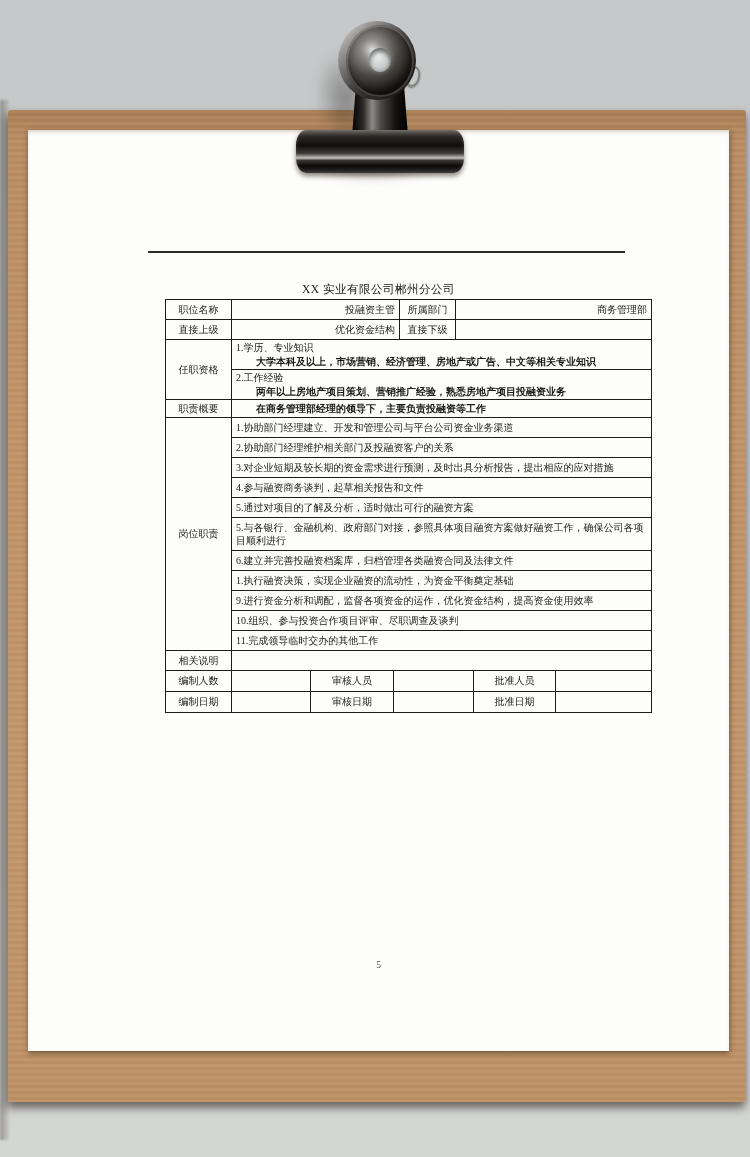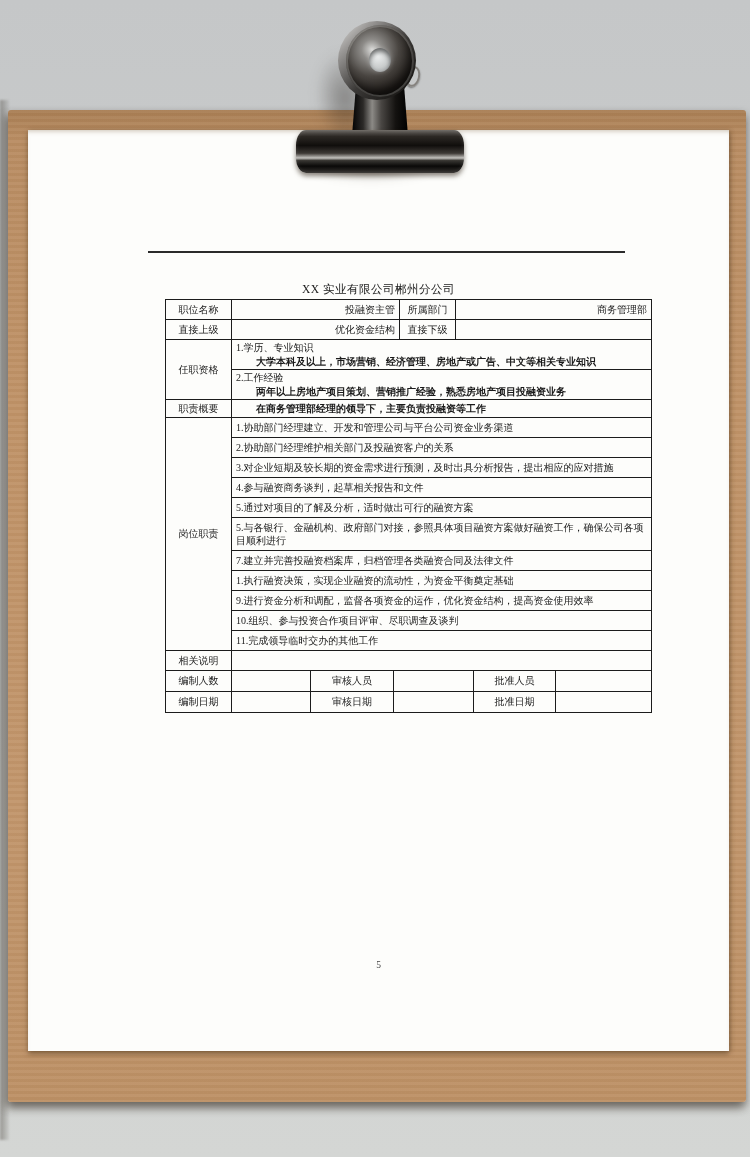--- a/index.html
+++ b/index.html
@@ -177,21 +177,21 @@
     <tr class="h20">
       <td class="txt" colspan="7">4.参与融资商务谈判，起草相关报告和文件</td>
     </tr>
     <tr class="h20">
       <td class="txt" colspan="7">5.通过对项目的了解及分析，适时做出可行的融资方案</td>
     </tr>
     <tr class="h33">
       <td class="txt" colspan="7">5.与各银行、金融机构、政府部门对接，参照具体项目融资方案做好融资工作，确保公司各项目顺利进行</td>
     </tr>
     <tr class="h20">
-      <td class="txt" colspan="7">7.建立并完善投融资档案库，归档管理各类融资合同及法律文件</td>
+      <td class="txt" colspan="7">6.建立并完善投融资档案库，归档管理各类融资合同及法律文件</td>
     </tr>
     <tr class="h20">
       <td class="txt" colspan="7">1.执行融资决策，实现企业融资的流动性，为资金平衡奠定基础</td>
     </tr>
     <tr class="h20">
       <td class="txt" colspan="7">9.进行资金分析和调配，监督各项资金的运作，优化资金结构，提高资金使用效率</td>
     </tr>
     <tr class="h20">
       <td class="txt" colspan="7">10.组织、参与投资合作项目评审、尽职调查及谈判</td>
     </tr>

